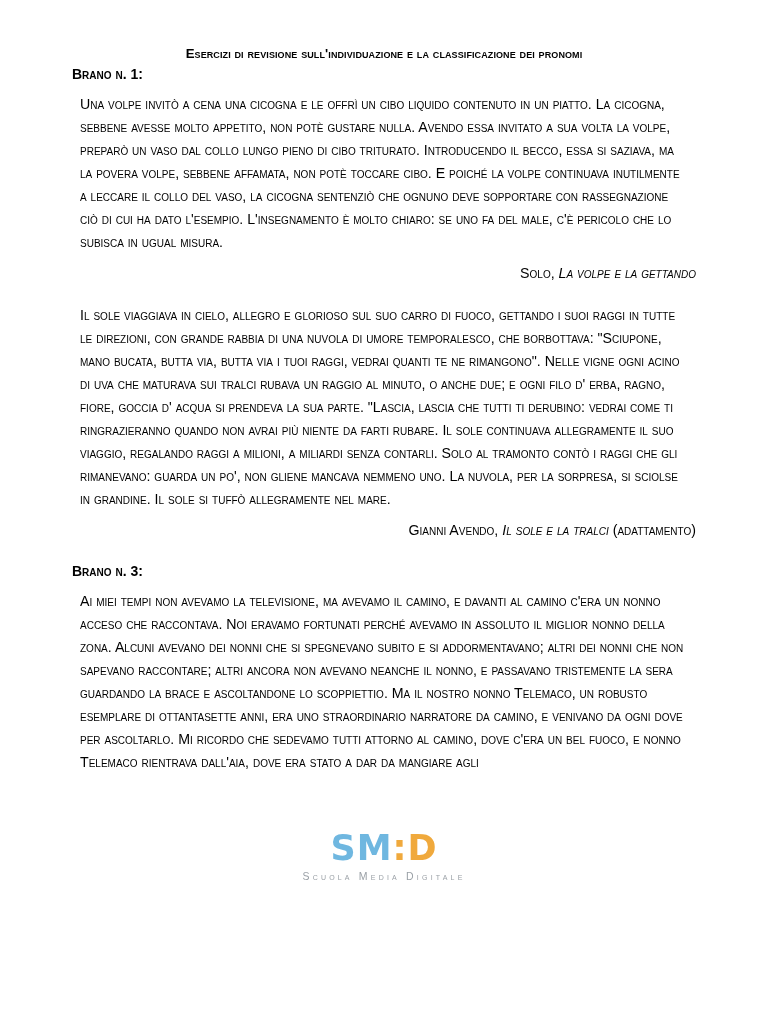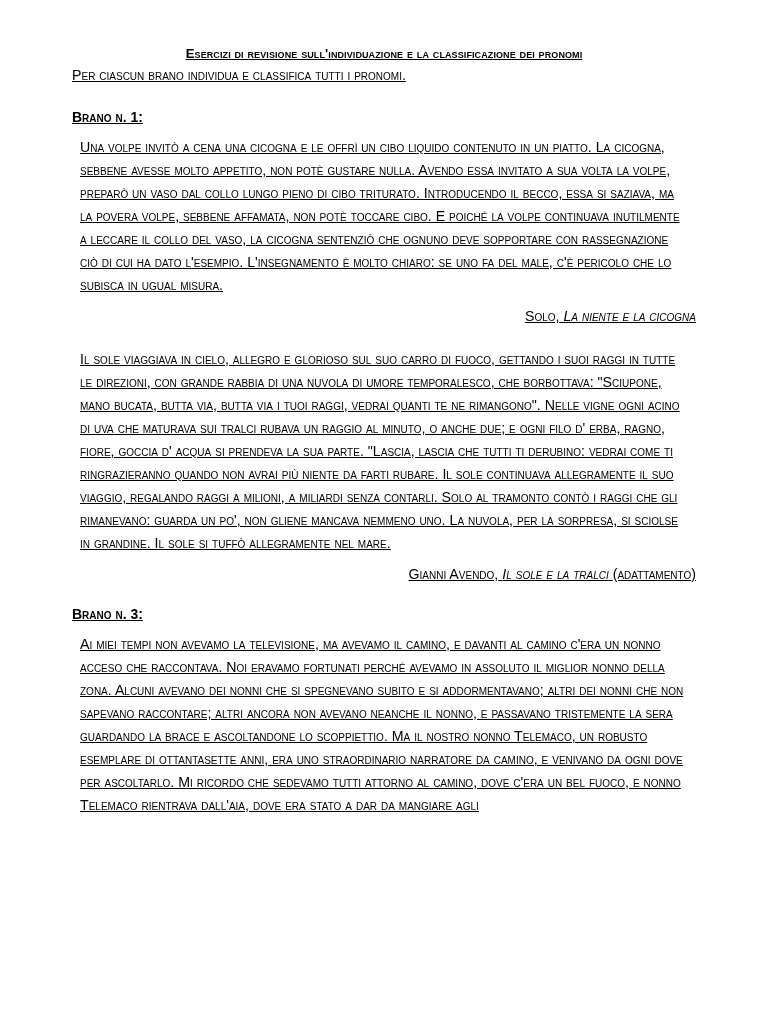--- a/index.html
+++ b/index.html
@@ -14,21 +14,20 @@
     color: #000000;
     position: relative;
     overflow: hidden;
   }
   .page {
     box-sizing: border-box;
     width: 768px;
     height: 896px;
     padding: 44px 72px 13px 72px;
     position: relative;
-    text-decoration: underline;
   }
   
   .sc {
     font-variant: small-caps;
   }
   .doc-title {
     font-weight: bold;
     font-size: 13.2px;
     text-align: center;
     letter-spacing: 0.1px;
@@ -88,40 +87,45 @@
     color: #9aa0a6;
     font-variant: small-caps;
   }
 </style>
 </head>
 <body>
 
 <div class="page">
 
   <div class="doc-title sc">Esercizi di revisione sull'individuazione e la classificazione dei pronomi</div>
-  <div class="intro sc">Per ciascun brano individua e classifica tutti i pronomi.</div>
 
   <div class="brano-block">
     <div class="brano-head sc">Brano n. 1:</div>
     <div class="brano-body sc">Una volpe invitò a cena una cicogna e le offrì un cibo liquido contenuto in un piatto. La cicogna, sebbene avesse molto appetito, non potè gustare nulla. Avendo essa invitato a sua volta la volpe, preparò un vaso dal collo lungo pieno di cibo triturato. Introducendo il becco, essa si saziava, ma la povera volpe, sebbene affamata, non potè toccare cibo. E poiché la volpe continuava inutilmente a leccare il collo del vaso, la cicogna sentenziò che ognuno deve sopportare con rassegnazione ciò di cui ha dato l'esempio. L'insegnamento è molto chiaro: se uno fa del male, c'è pericolo che lo subisca in ugual misura.</div>
     <div class="attrib sc">
       <span>Solo,</span>
-      <span class="work">La niente e la cicogna</span>
+      <span class="work">La volpe e la gettando</span>
       <span></span>
     </div>
   </div>
 
   <div class="brano-block">
     <div class="brano-body sc">Il sole viaggiava in cielo, allegro e glorioso sul suo carro di fuoco, gettando i suoi raggi in tutte le direzioni, con grande rabbia di una nuvola di umore temporalesco, che borbottava: "Sciupone, mano bucata, butta via, butta via i tuoi raggi, vedrai quanti te ne rimangono". Nelle vigne ogni acino di uva che maturava sui tralci rubava un raggio al minuto, o anche due; e ogni filo d' erba, ragno, fiore, goccia d' acqua si prendeva la sua parte. "Lascia, lascia che tutti ti derubino: vedrai come ti ringrazieranno quando non avrai più niente da farti rubare. Il sole continuava allegramente il suo viaggio, regalando raggi a milioni, a miliardi senza contarli. Solo al tramonto contò i raggi che gli rimanevano: guarda un po', non gliene mancava nemmeno uno. La nuvola, per la sorpresa, si sciolse in grandine. Il sole si tuffò allegramente nel mare.</div>
     <div class="attrib sc">
       <span>Gianni Avendo,</span>
       <span class="work">Il sole e la tralci</span>
       <span>(adattamento)</span>
     </div>
   </div>
 
   <div class="brano-block">
     <div class="brano-head sc">Brano n. 3:</div>
     <div class="brano-body sc">Ai miei tempi non avevamo la televisione, ma avevamo il camino, e davanti al camino c'era un nonno acceso che raccontava. Noi eravamo fortunati perché avevamo in assoluto il miglior nonno della zona. Alcuni avevano dei nonni che si spegnevano subito e si addormentavano; altri dei nonni che non sapevano raccontare; altri ancora non avevano neanche il nonno, e passavano tristemente la sera guardando la brace e ascoltandone lo scoppiettio. Ma il nostro nonno Telemaco, un robusto esemplare di ottantasette anni, era uno straordinario narratore da camino, e venivano da ogni dove per ascoltarlo. Mi ricordo che sedevamo tutti attorno al camino, dove c'era un bel fuoco, e nonno Telemaco rientrava dall'aia, dove era stato a dar da mangiare agli</div>
   </div>
 
+  <div class="footer-logo">
+    <div class="logo-mark">
+      <span class="logo-sm">SM</span><span class="logo-colon">:</span><span class="logo-d">D</span>
+    </div>
+    <div class="logo-sub">Scuola Media Digitale</div>
+  </div>
 
 </div>
 
 </body></html>

